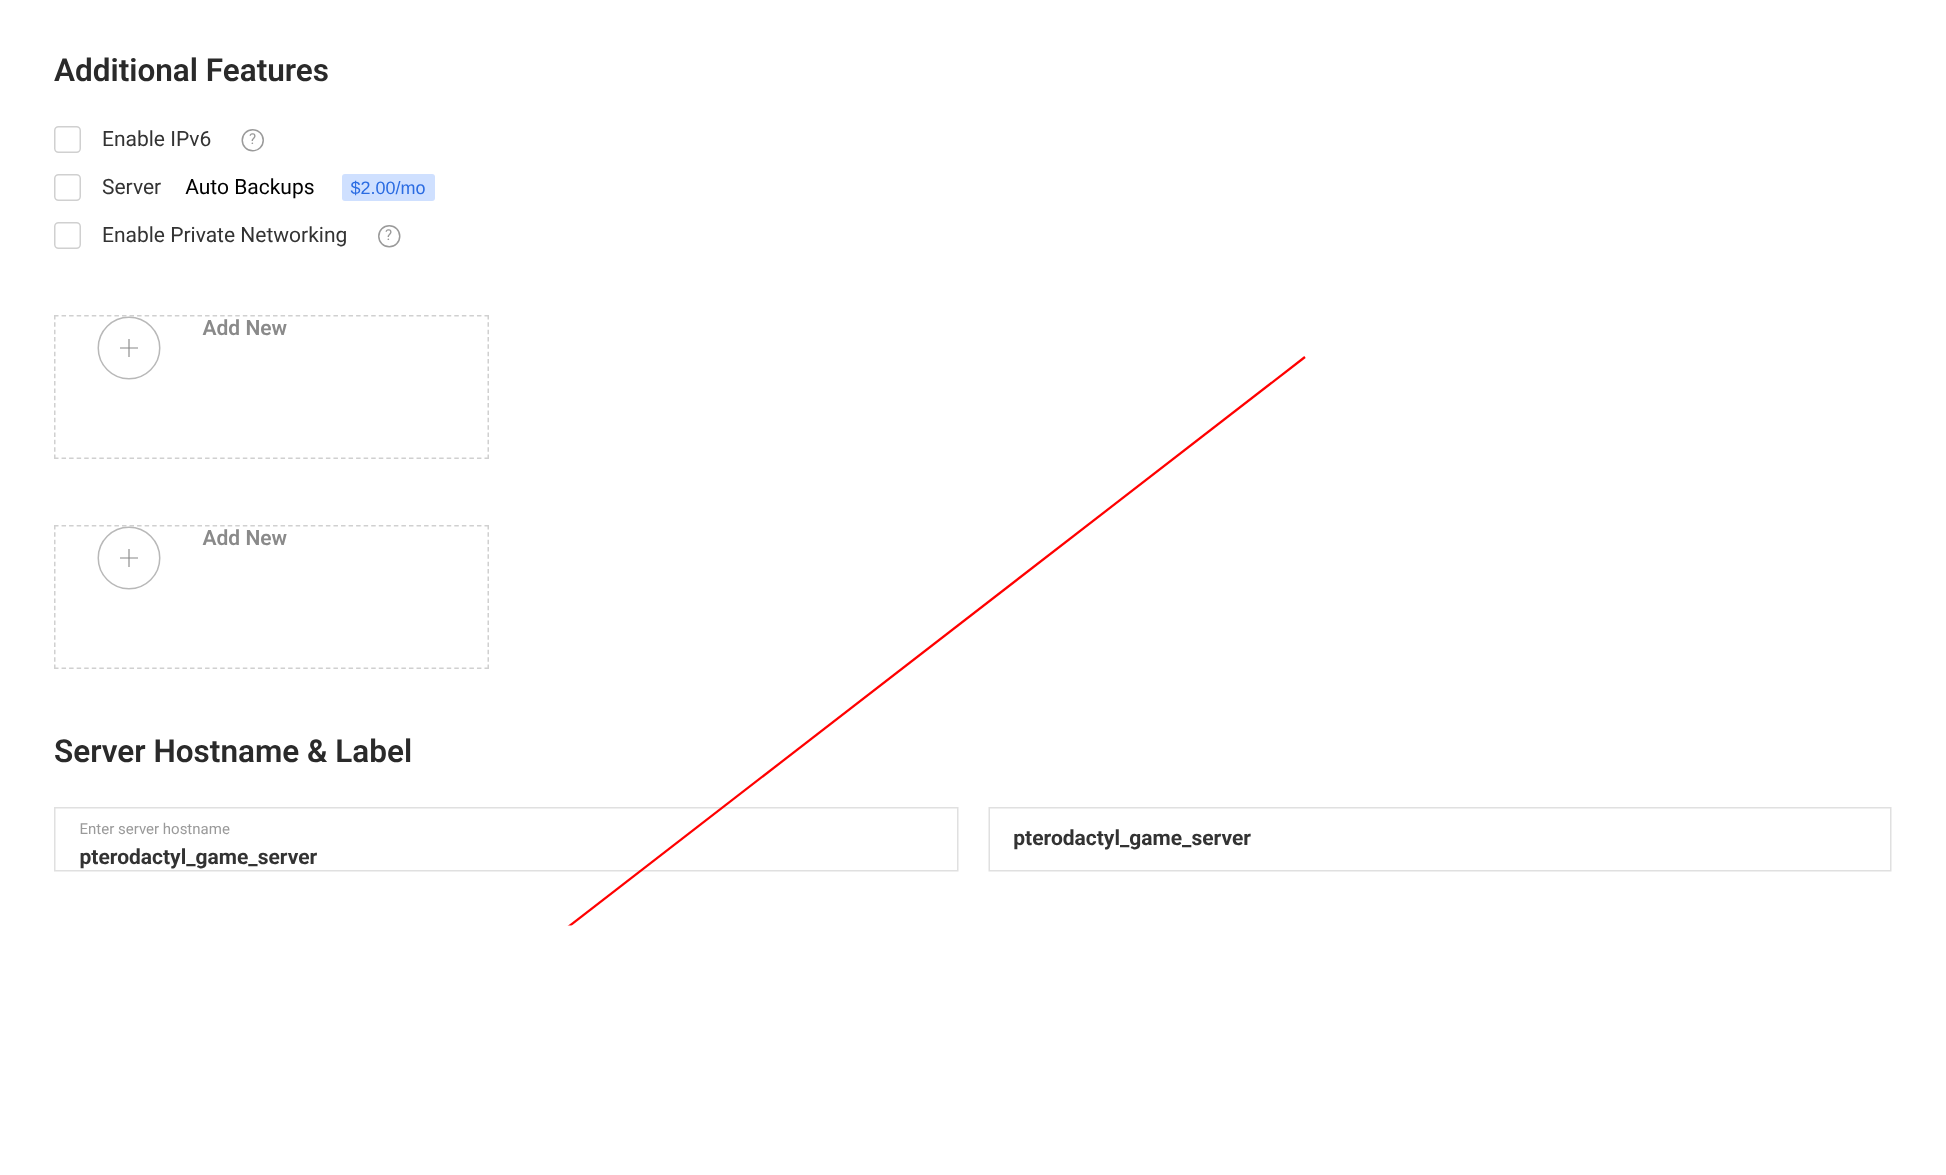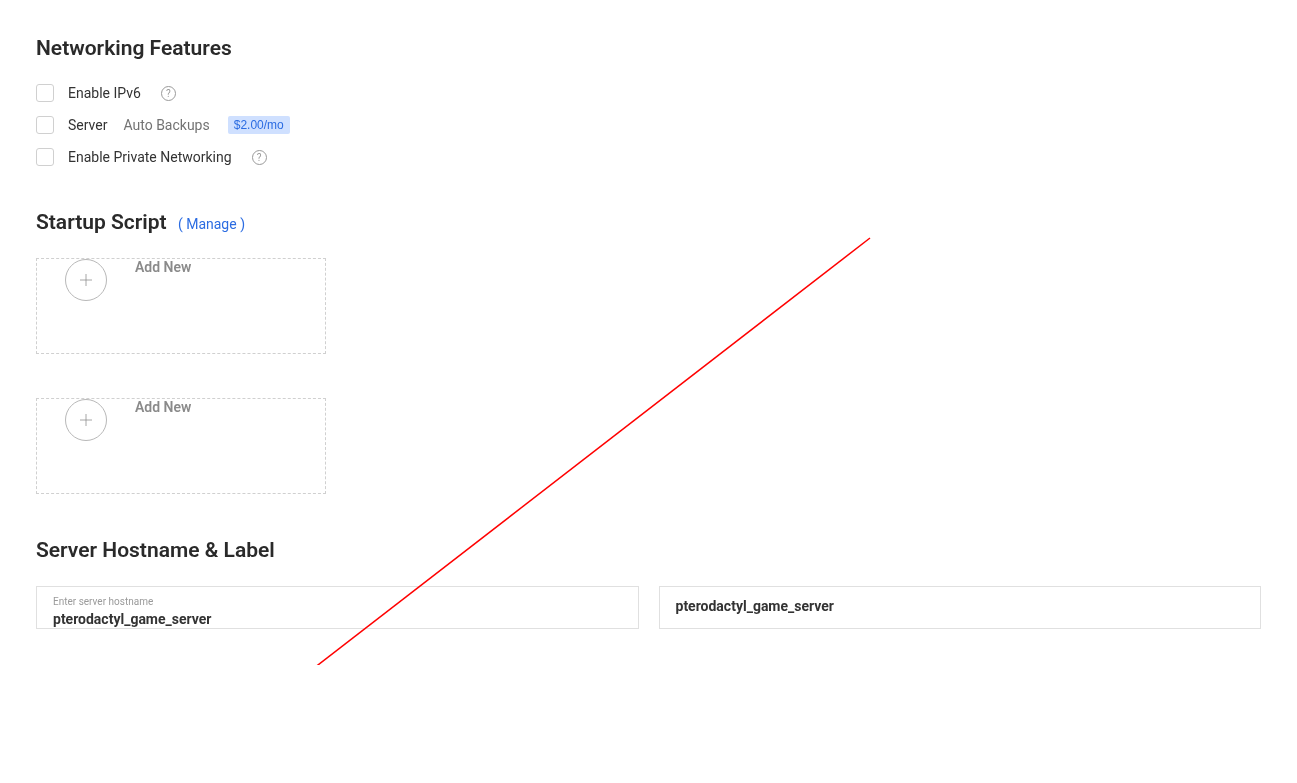--- a/index.html
+++ b/index.html
@@ -43,21 +43,21 @@
       display: inline-block;
       background: #fff;
       cursor: pointer;
     }
     .feature-label {
       display: flex;
       align-items: center;
       gap: 16px;
     }
     .link-text {
-      color: #737373;
+      color: #000000;
     }
     .help-icon {
       width: 15px;
       height: 15px;
       border: 1px solid #9a9a9a;
       border-radius: 50%;
       display: inline-flex;
       align-items: center;
       justify-content: center;
       font-size: 10px;
@@ -138,21 +138,21 @@
     .annotation-arrow {
       position: absolute;
       left: 0;
       top: 0;
       pointer-events: none;
     }
   </style>
 </head>
 <body>
 
-<h2 class="section-title">Networking Features</h2>
+<h2 class="section-title">Additional Features</h2>
 
 <div class="feature-row">
   <span class="checkbox"></span>
   <span class="feature-label">
     <span>Enable IPv6</span>
     <span class="help-icon">?</span>
   </span>
 </div>
 
 <div class="feature-row">
@@ -166,24 +166,20 @@
 
 <div class="feature-row">
   <span class="checkbox"></span>
   <span class="feature-label">
     <span>Enable Private Networking</span>
     <span class="help-icon">?</span>
   </span>
 </div>
 
 <div class="section-block">
-  <h2 class="section-title">
-    <span>Startup Script</span>
-    <span class="manage-link">( Manage )</span>
-  </h2>
   <div class="add-card">
     <span class="plus-circle">
       <svg viewBox="0 0 24 24">
           <line x1="12" y1="4" x2="12" y2="20"></line>
           <line x1="4" y1="12" x2="20" y2="12"></line>
         </svg>
     </span>
     <span class="add-new-text">Add New</span>
   </div>
 </div>

